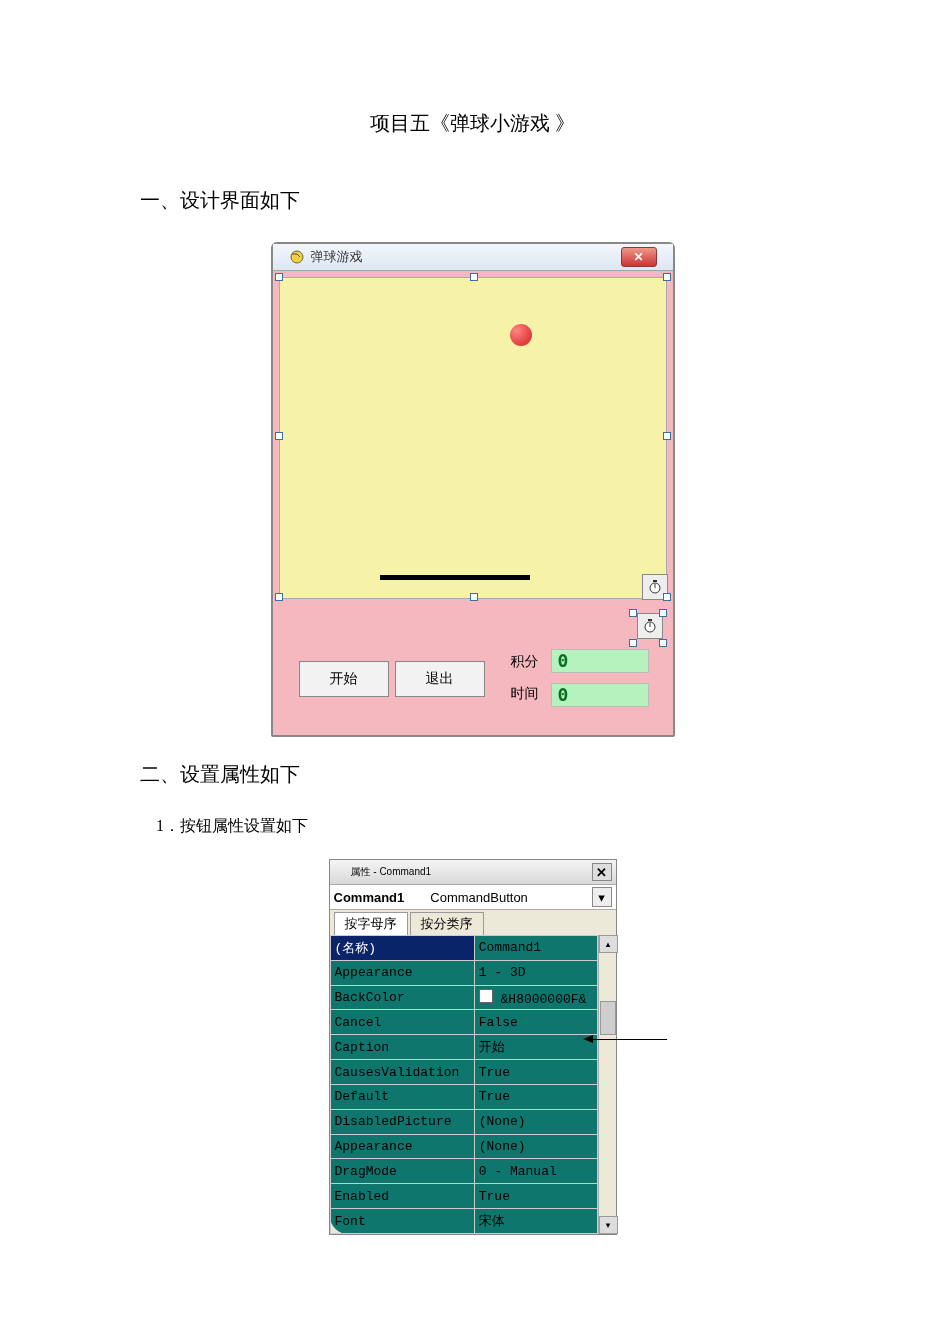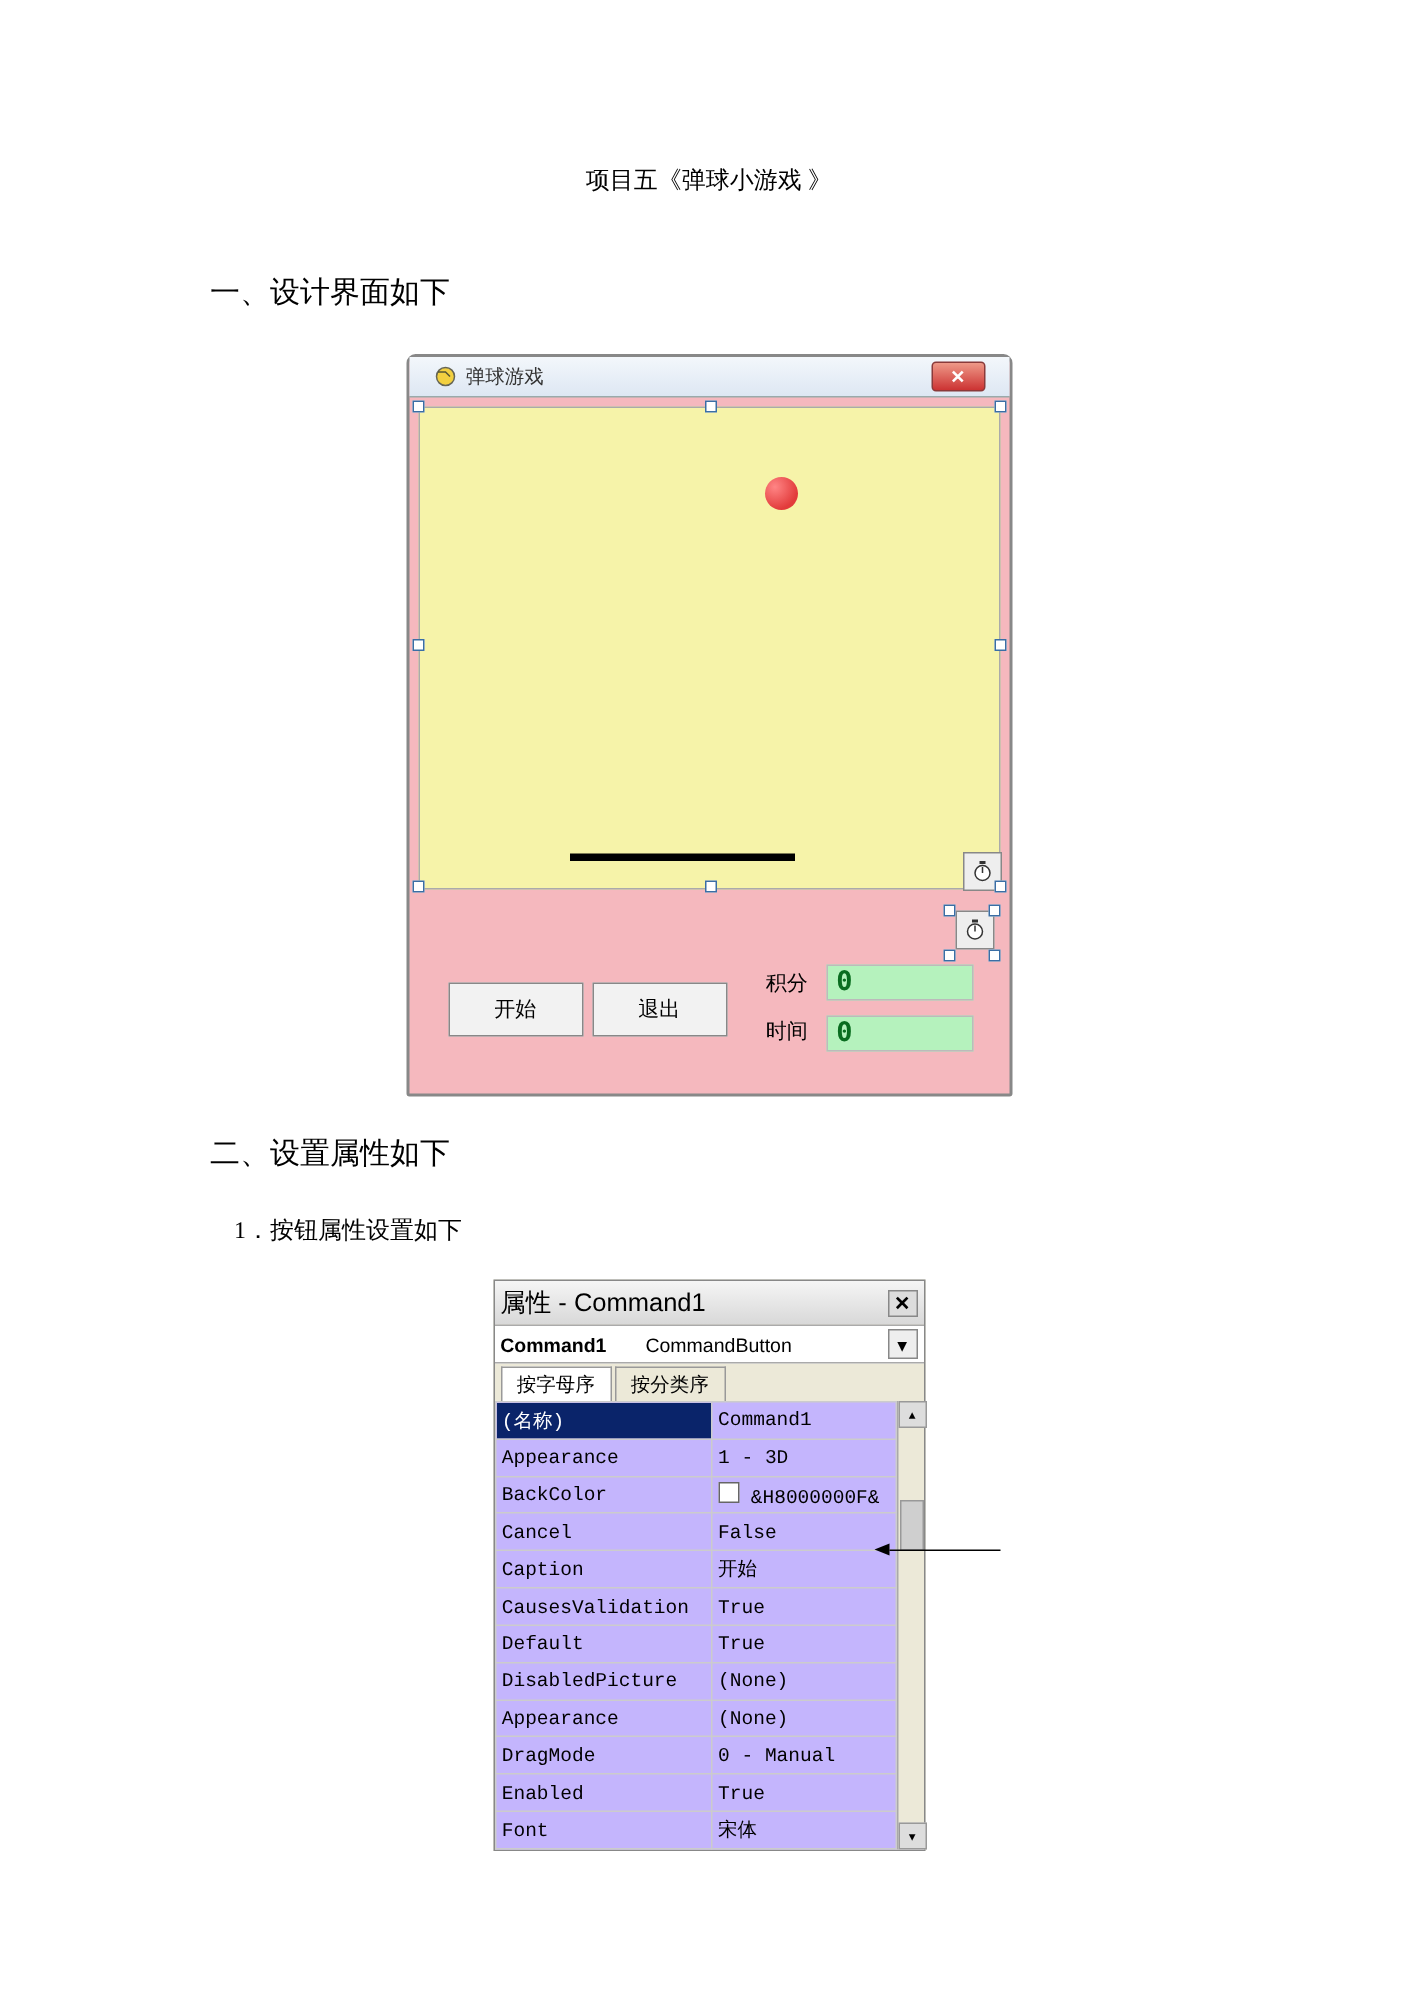--- a/index.html
+++ b/index.html
@@ -7,21 +7,21 @@
     background: #fff;
     font-family: "SimSun", "宋体", serif;
     color: #000;
     width: 945px;
   }
   .page {
     padding: 110px 140px 60px 140px;
   }
   .doc-title {
     text-align: center;
-    font-size: 16px;
+    font-size: 20px;
     margin-bottom: 50px;
   }
   .h2 {
     font-size: 20px;
     margin: 24px 0 28px 0;
   }
   .h3 {
     font-size: 16px;
     margin: 18px 0 22px 16px;
   }
@@ -121,21 +121,21 @@
     font-size: 13px;
     background:#ece9d8;
     position:relative;
   }
   .prop-title {
     background:linear-gradient(#f5f5f5,#d8d8d8);
     display:flex; align-items:center;
     padding:3px 4px;
     border-bottom:1px solid #aaa;
   }
-  .prop-title .ttxt { flex:1; font-size:17px; }
+  .prop-title .ttxt { flex:1; font-size:10px;margin-left:17px; }
   .prop-close {
     width:18px; height:16px; border:1px solid #888;
     display:flex; align-items:center; justify-content:center;
     font-weight:bold; background:#ddd;
   }
   .prop-obj {
     display:flex; align-items:center; padding:2px 4px;
     border-bottom:1px solid #aaa; background:#fff;
   }
   .prop-obj .oname { font-weight:bold; margin-right:6px; }
@@ -146,21 +146,21 @@
   }
   .prop-tabs {
     display:flex; padding:2px 4px 0 4px; gap:2px;
   }
   .prop-tab {
     padding:2px 10px; border:1px solid #999; border-bottom:none;
     background:#ece9d8; font-size:13px;
     font-family:"SimSun","宋体",serif;
   }
   .prop-tab.active { background:#fff; }
-  .prop-grid-wrap { display:flex; background:#c4b5fd; }
+  .prop-grid-wrap { display:flex; background:#0f766e;border-radius:18px; }
   .prop-grid { border-collapse:collapse; width:100%; table-layout:fixed; }
   .prop-grid td {
     border:1px solid #ccc; padding:2px 4px; height:18px;
     font-family:"NSimSun","SimSun",Courier,monospace; font-size:13px;
     white-space:nowrap; overflow:hidden;
   }
   .prop-grid tr.selected td:first-child { background:#0a246a; color:#fff; }
   .swatch { width:12px; height:12px; border:1px solid #666; background:#fff; display:inline-block; }
   .prop-scroll {
     width:18px; background:#ece9d8; border-left:1px solid #aaa;

